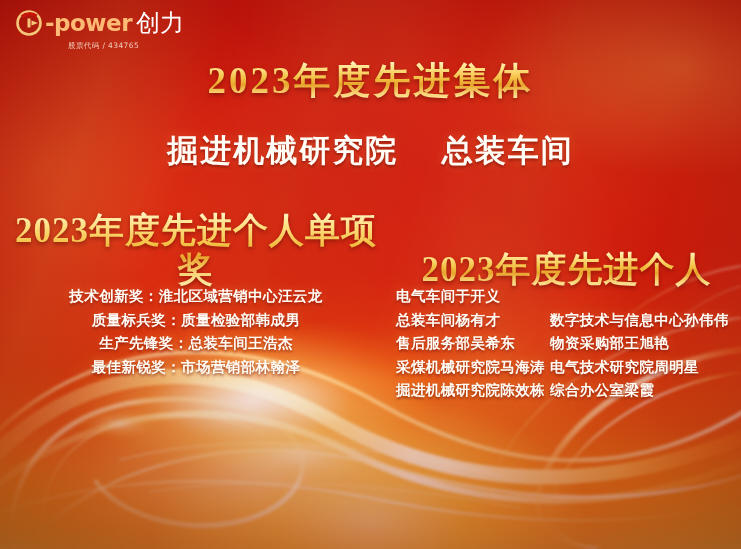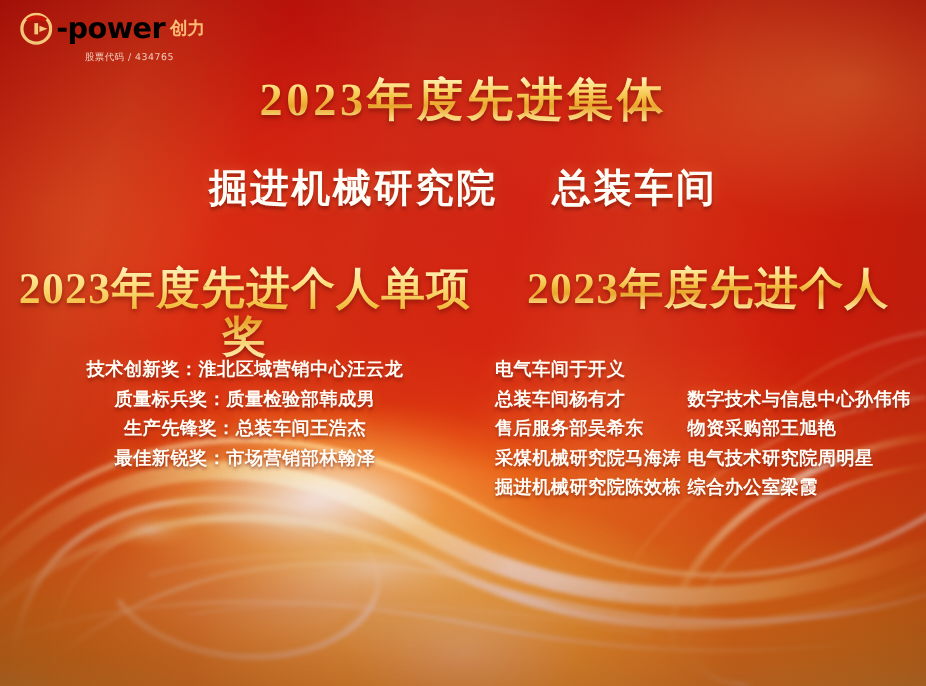--- a/index.html
+++ b/index.html
@@ -71,29 +71,29 @@
   .logo-mark {
     width: 26px; height: 26px;
     flex: 0 0 auto;
     position: relative;
   }
   .logo-text {
     font-family: "DejaVu Sans", sans-serif;
     font-weight: 700;
     font-size: 23px;
     letter-spacing: -0.5px;
-    color: #000000;
+    color: #fdba74;
     line-height: 1;
     white-space: nowrap;
   }
   .logo-cn {
     font-family: "DejaVu Sans", sans-serif;
-    font-weight: 700;
-    font-size: 14px;
-    color: #fdba74;
+    font-weight: 400;
+    font-size: 24px;
+    color: #ffffff;
     line-height: 1;
     margin-left: 1px;
     white-space: nowrap;
   }
   .logo-sub {
     margin-top: 5px;
     margin-left: 52px;
     font-family: "DejaVu Sans", sans-serif;
     font-size: 7.5px;
     letter-spacing: .4px;
@@ -137,21 +137,21 @@
     letter-spacing: 2px;
     line-height: 1.15;
   }
   .sub-gap { display: inline-block; width: 24px; }
 
   .heads {
     position: absolute;
     left: 0; right: 0;
     top: 212px;
     display: flex;
-    align-items: flex-start;
+    align-items: flex-end;
   }
   .head-l {
     flex: 0 0 392px;
     text-align: center;
     font-size: 35px;
     font-weight: 700;
     letter-spacing: 1px;
     line-height: 1.1;
   }
   .head-r {

